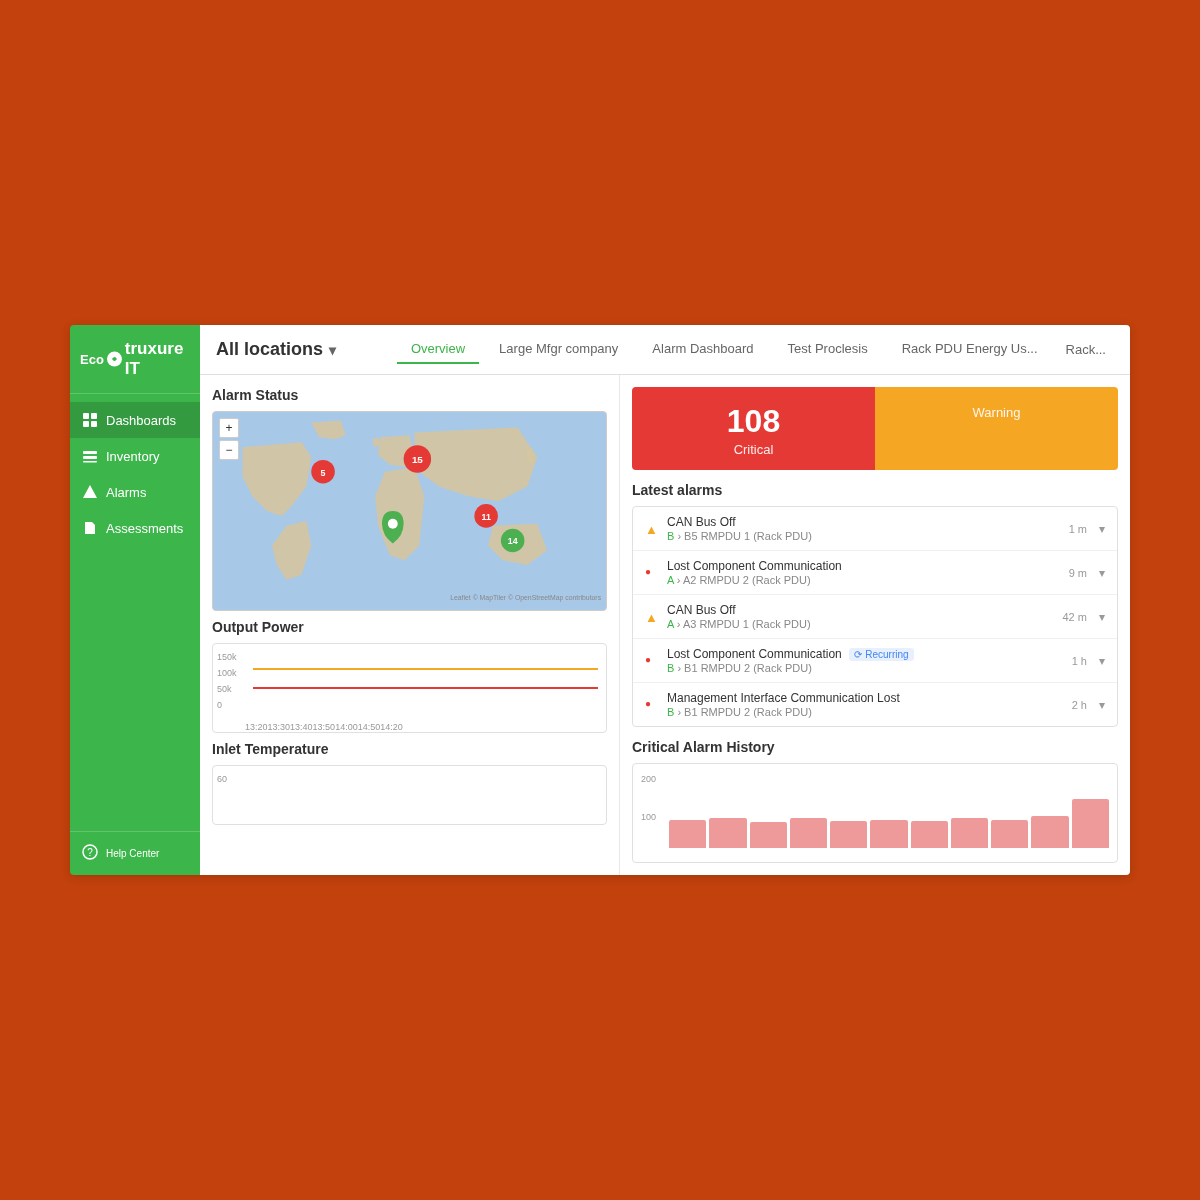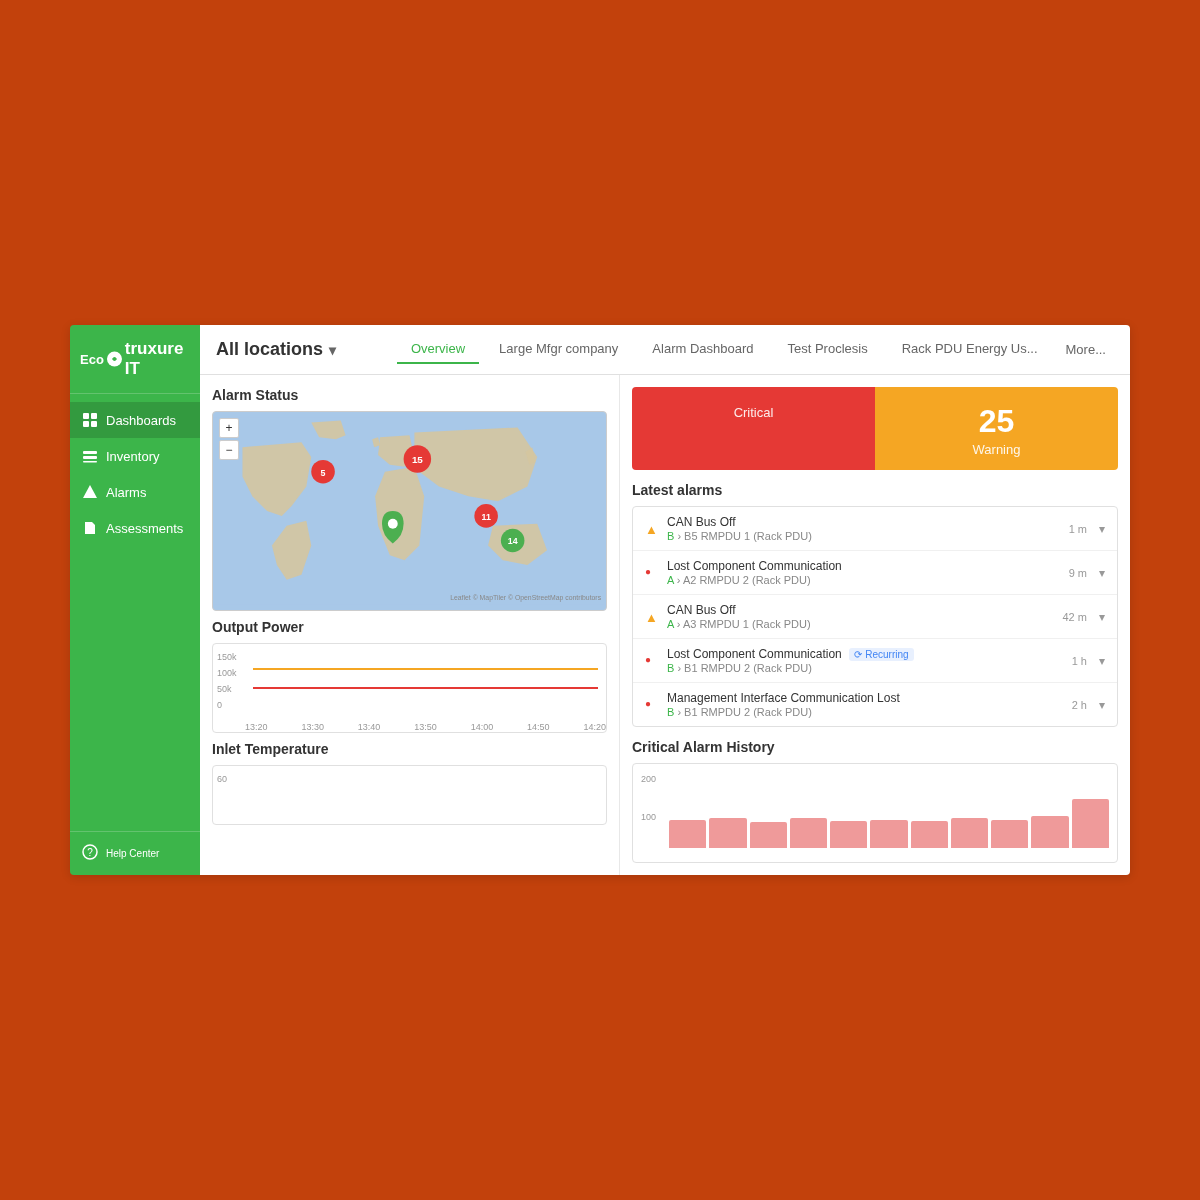--- a/index.html
+++ b/index.html
@@ -50,21 +50,21 @@
     
     .map-svg { width: 100%; height: 100%; }
     
     .map-controls { position: absolute; top: 6px; left: 6px; display: flex; flex-direction: column; gap: 2px; }
     .map-btn { width: 20px; height: 20px; background: white; border: 1px solid #ccc; border-radius: 2px; display: flex; align-items: center; justify-content: center; font-size: 12px; cursor: pointer; color: #333; }
     
     
     .chart-section { }
     .chart-container { height: 90px; background: white; border: 1px solid #e0e0e0; border-radius: 4px; padding: 8px; position: relative; }
     .chart-y-labels { position: absolute; left: 4px; top: 8px; bottom: 22px; display: flex; flex-direction: column; justify-content: space-between; font-size: 9px; color: #999; }
-    .chart-x-labels { position: absolute; bottom: 0; left: 32px; right: 0; display: flex; justify-content: space-between; font-size: 9px; color: #999; }
+    .chart-x-labels { position: absolute; bottom: 0; left: 32px; right: 0; display: flex; font-size: 9px; color: #999; }
     
     
     .inlet-section { }
     
     
     .right-panel { flex: 1; padding: 12px; display: flex; flex-direction: column; gap: 12px; overflow-y: auto; }
     
     
     .status-cards { display: flex; gap: 0; border-radius: 4px; overflow: hidden; }
     .status-card { flex: 1; padding: 16px; text-align: center; }
@@ -174,21 +174,21 @@
         <div class="location-selector">
           <span>All locations</span>
           <span class="location-arrow">▾</span>
         </div>
         <div class="tabs">
           <div class="tab active">Overview</div>
           <div class="tab">Large Mfgr company</div>
           <div class="tab">Alarm Dashboard</div>
           <div class="tab">Test Proclesis</div>
           <div class="tab">Rack PDU Energy Us...</div>
-          <div class="tab-more">More...</div>
+          <div class="tab-more">Rack...</div>
         </div>
       </div>
 
       <div class="content-area">
 
         <div class="left-panel">
 
           <div class="alarm-status-section">
             <div class="section-title">Alarm Status</div>
             <div class="map-container">
@@ -274,24 +274,24 @@
                 <span>60</span>
               </div>
             </div>
           </div>
         </div>
 
         <div class="right-panel">
 
           <div class="status-cards">
             <div class="status-card status-card-critical">
+              <div class="status-number">108</div>
               <div class="status-label">Critical</div>
             </div>
             <div class="status-card status-card-warning">
-              <div class="status-number">25</div>
               <div class="status-label">Warning</div>
             </div>
           </div>
 
           <div class="alarms-section">
             <div class="section-title">Latest alarms</div>
             <div class="alarms-list">
 
               <div class="alarm-item">
                 <span class="alarm-icon alarm-icon-warning">▲</span>

